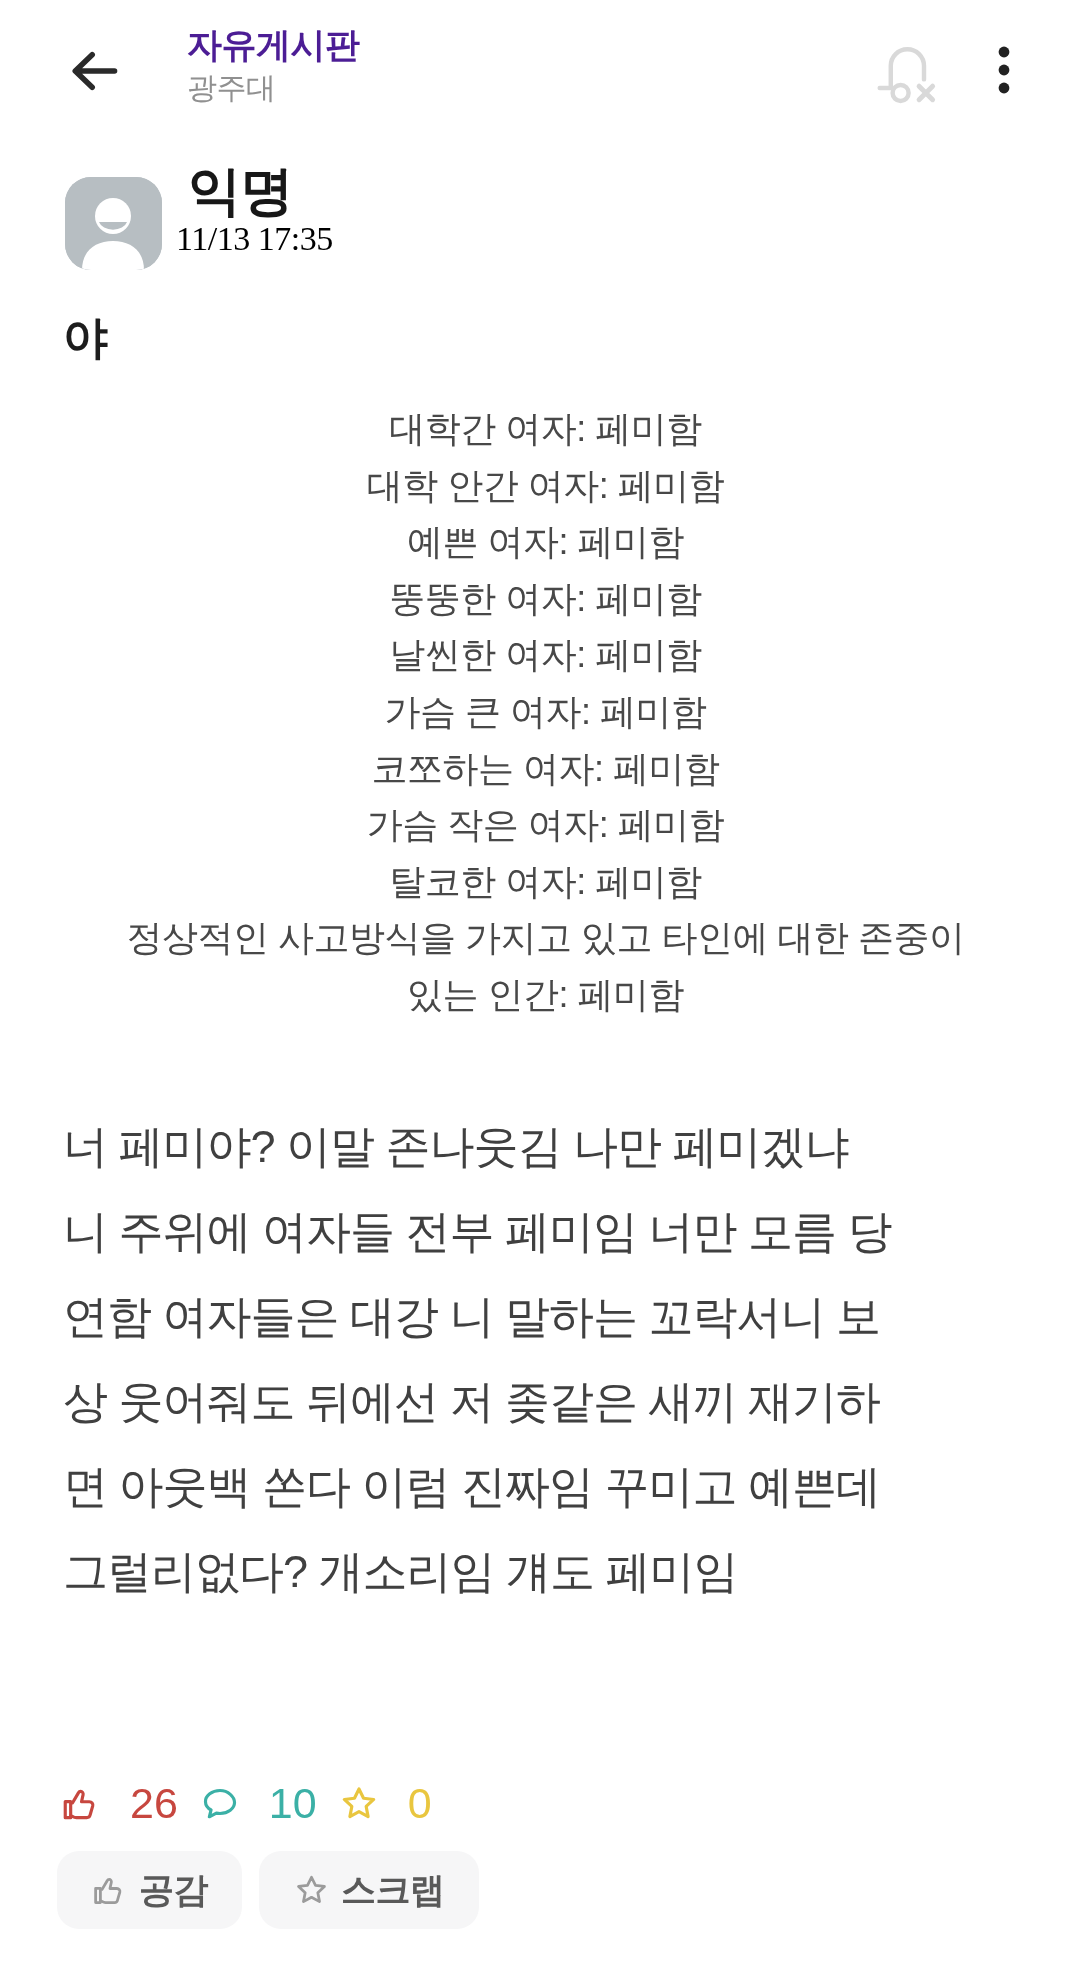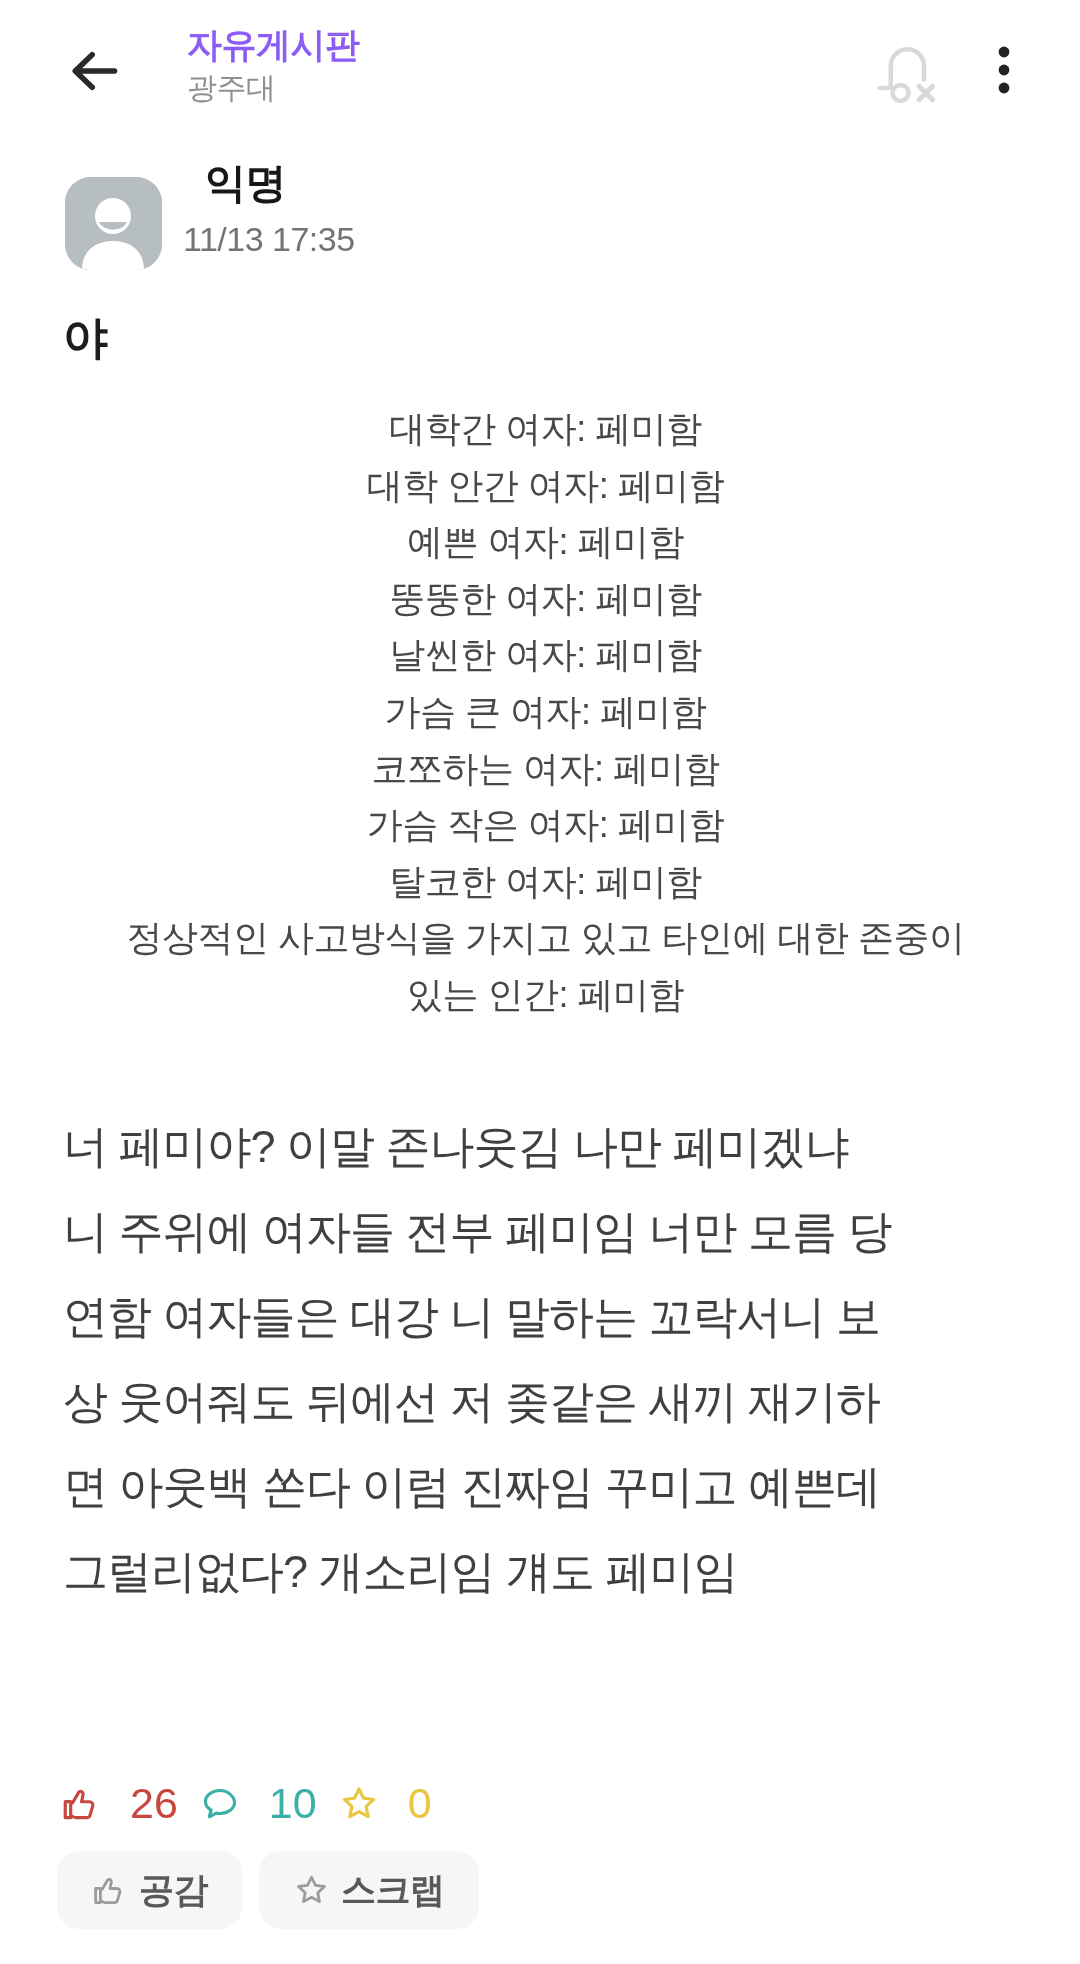--- a/index.html
+++ b/index.html
@@ -7,29 +7,29 @@
     width:1080px;height:1964px;background:#ffffff;
     font-family:"Liberation Sans","DejaVu Sans",sans-serif;
     position:relative;overflow:hidden;
     -webkit-font-smoothing:antialiased;
   }
   .abs{position:absolute;}
 
   
   .back-btn{left:62px;top:40px;width:64px;height:64px;border:none;background:none;padding:0;cursor:pointer;}
   .header-titles{left:187px;top:24px;}
-  .board-title{font-size:35px;font-weight:bold;color:#8b5cf6;line-height:42px;letter-spacing:-0.5px;}
+  .board-title{font-size:35px;font-weight:bold;color:#4c1d95;line-height:42px;letter-spacing:-0.5px;}
   .board-school{font-size:30px;color:#909090;line-height:40px;margin-top:2px;letter-spacing:-0.5px;}
   .bell-btn{left:872px;top:40px;width:72px;height:66px;border:none;background:none;padding:0;cursor:pointer;}
   .kebab-btn{left:980px;top:42px;width:48px;height:60px;border:none;background:none;padding:0;cursor:pointer;}
 
   
   .avatar{left:65px;top:177px;width:97px;height:93px;border-radius:26px;overflow:hidden;background:#b7bec2;}
-  .author-name{left:188px;top:156px;font-size:41px;font-weight:bold;color:#171717;letter-spacing:-0.5px;margin-left:17px;}
-  .post-time{left:183px;top:220px;font-size:34px;color:#737373;letter-spacing:-0.5px;}
+  .author-name{left:188px;top:156px;font-size:53px;font-weight:bold;color:#171717;letter-spacing:-0.5px;}
+  .post-time{left:176px;top:220px;font-size:34px;color:#000000;letter-spacing:-0.5px;font-family:Liberation Serif, serif;}
 
   
   .post-title{left:63px;top:308px;font-size:45px;font-weight:bold;color:#1d1d1d;letter-spacing:-0.5px;}
   .body-small{left:63px;top:401px;width:965px;font-size:36px;line-height:56.6px;color:#484848;letter-spacing:-0.5px;text-align:center;}
   .body-large{left:63px;top:1104px;width:990px;font-size:45px;line-height:85px;color:#404040;letter-spacing:-1px;}
   .body-small .line,.body-large .line{white-space:nowrap;}
 
   
   .stats{left:60px;top:1782px;display:flex;align-items:center;gap:21px;}
   .stat{display:flex;align-items:center;gap:28px;}

